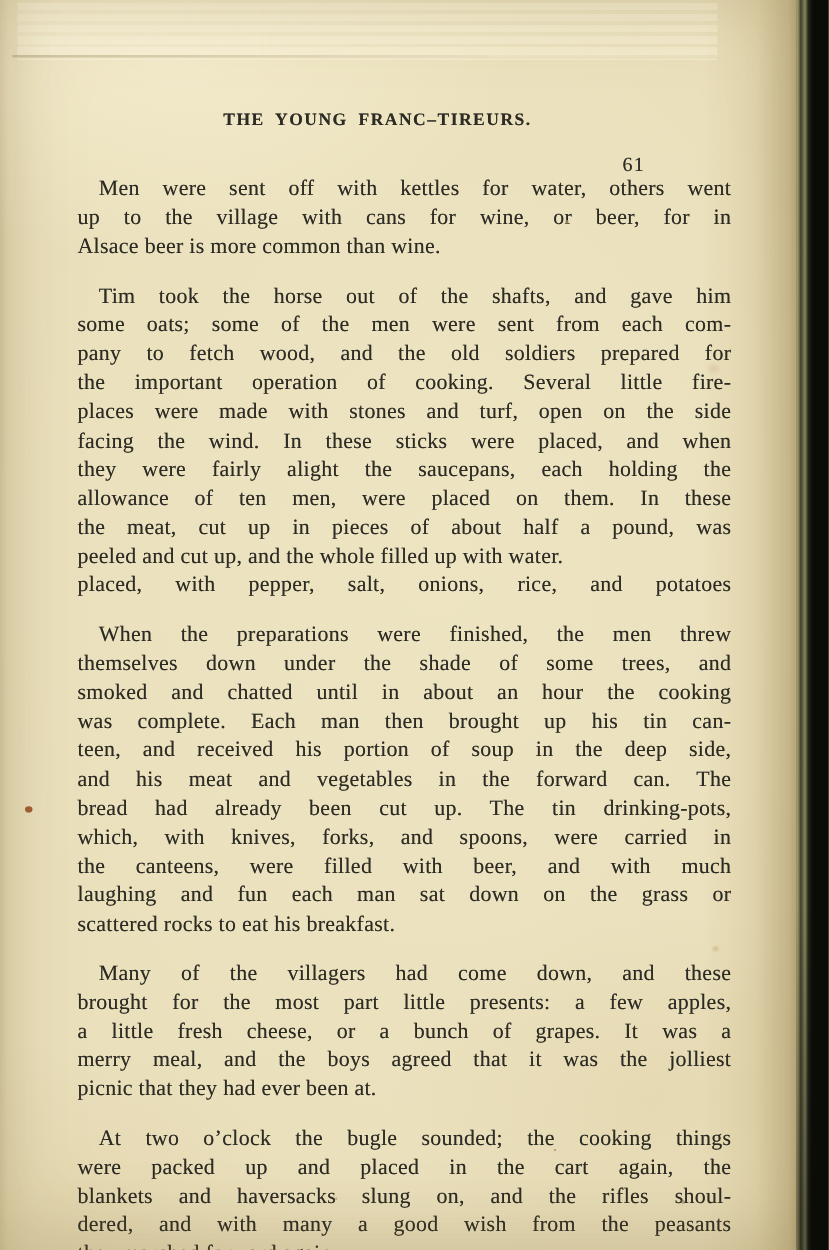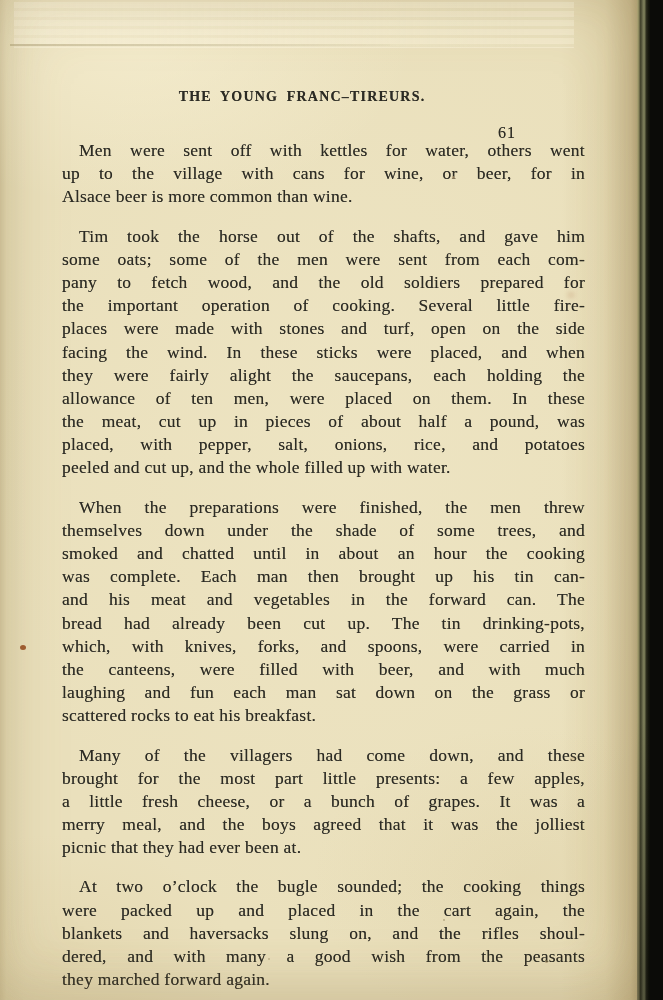--- a/index.html
+++ b/index.html
@@ -99,28 +99,29 @@
       <p class="para">
         <span class="line first">Tim took the horse out of the shafts, and gave him</span>
         <span class="line">some oats; some of the men were sent from each com-</span>
         <span class="line">pany to fetch wood, and the old soldiers prepared for</span>
         <span class="line">the important operation of cooking.  Several little fire-</span>
         <span class="line">places were made with stones and turf, open on the side</span>
         <span class="line">facing the wind.  In these sticks were placed, and when</span>
         <span class="line">they were fairly alight the saucepans, each holding the</span>
         <span class="line">allowance of ten men, were placed on them.  In these</span>
         <span class="line">the meat, cut up in pieces of about half a pound, was</span>
+        <span class="line last">peeled and cut up, and the whole filled up with water.</span>
         <span class="line">placed, with pepper, salt, onions, rice, and potatoes</span>
-        <span class="line last">peeled and cut up, and the whole filled up with water.</span>
       </p>
       <p class="para">
         <span class="line first">When the preparations were finished, the men threw</span>
         <span class="line">themselves down under the shade of some trees, and</span>
         <span class="line">smoked and chatted until in about an hour the cooking</span>
         <span class="line">was complete.  Each man then brought up his tin can-</span>
+        <span class="line">teen, and received his portion of soup in the deep side,</span>
         <span class="line">and his meat and vegetables in the forward can.  The</span>
         <span class="line">bread had already been cut up.  The tin drinking-pots,</span>
         <span class="line">which, with knives, forks, and spoons, were carried in</span>
         <span class="line">the canteens, were filled with beer, and with much</span>
         <span class="line">laughing and fun each man sat down on the grass or</span>
         <span class="line last">scattered rocks to eat his breakfast.</span>
       </p>
       <p class="para">
         <span class="line first">Many of the villagers had come down, and these</span>
         <span class="line">brought for the most part little presents: a few apples,</span>

